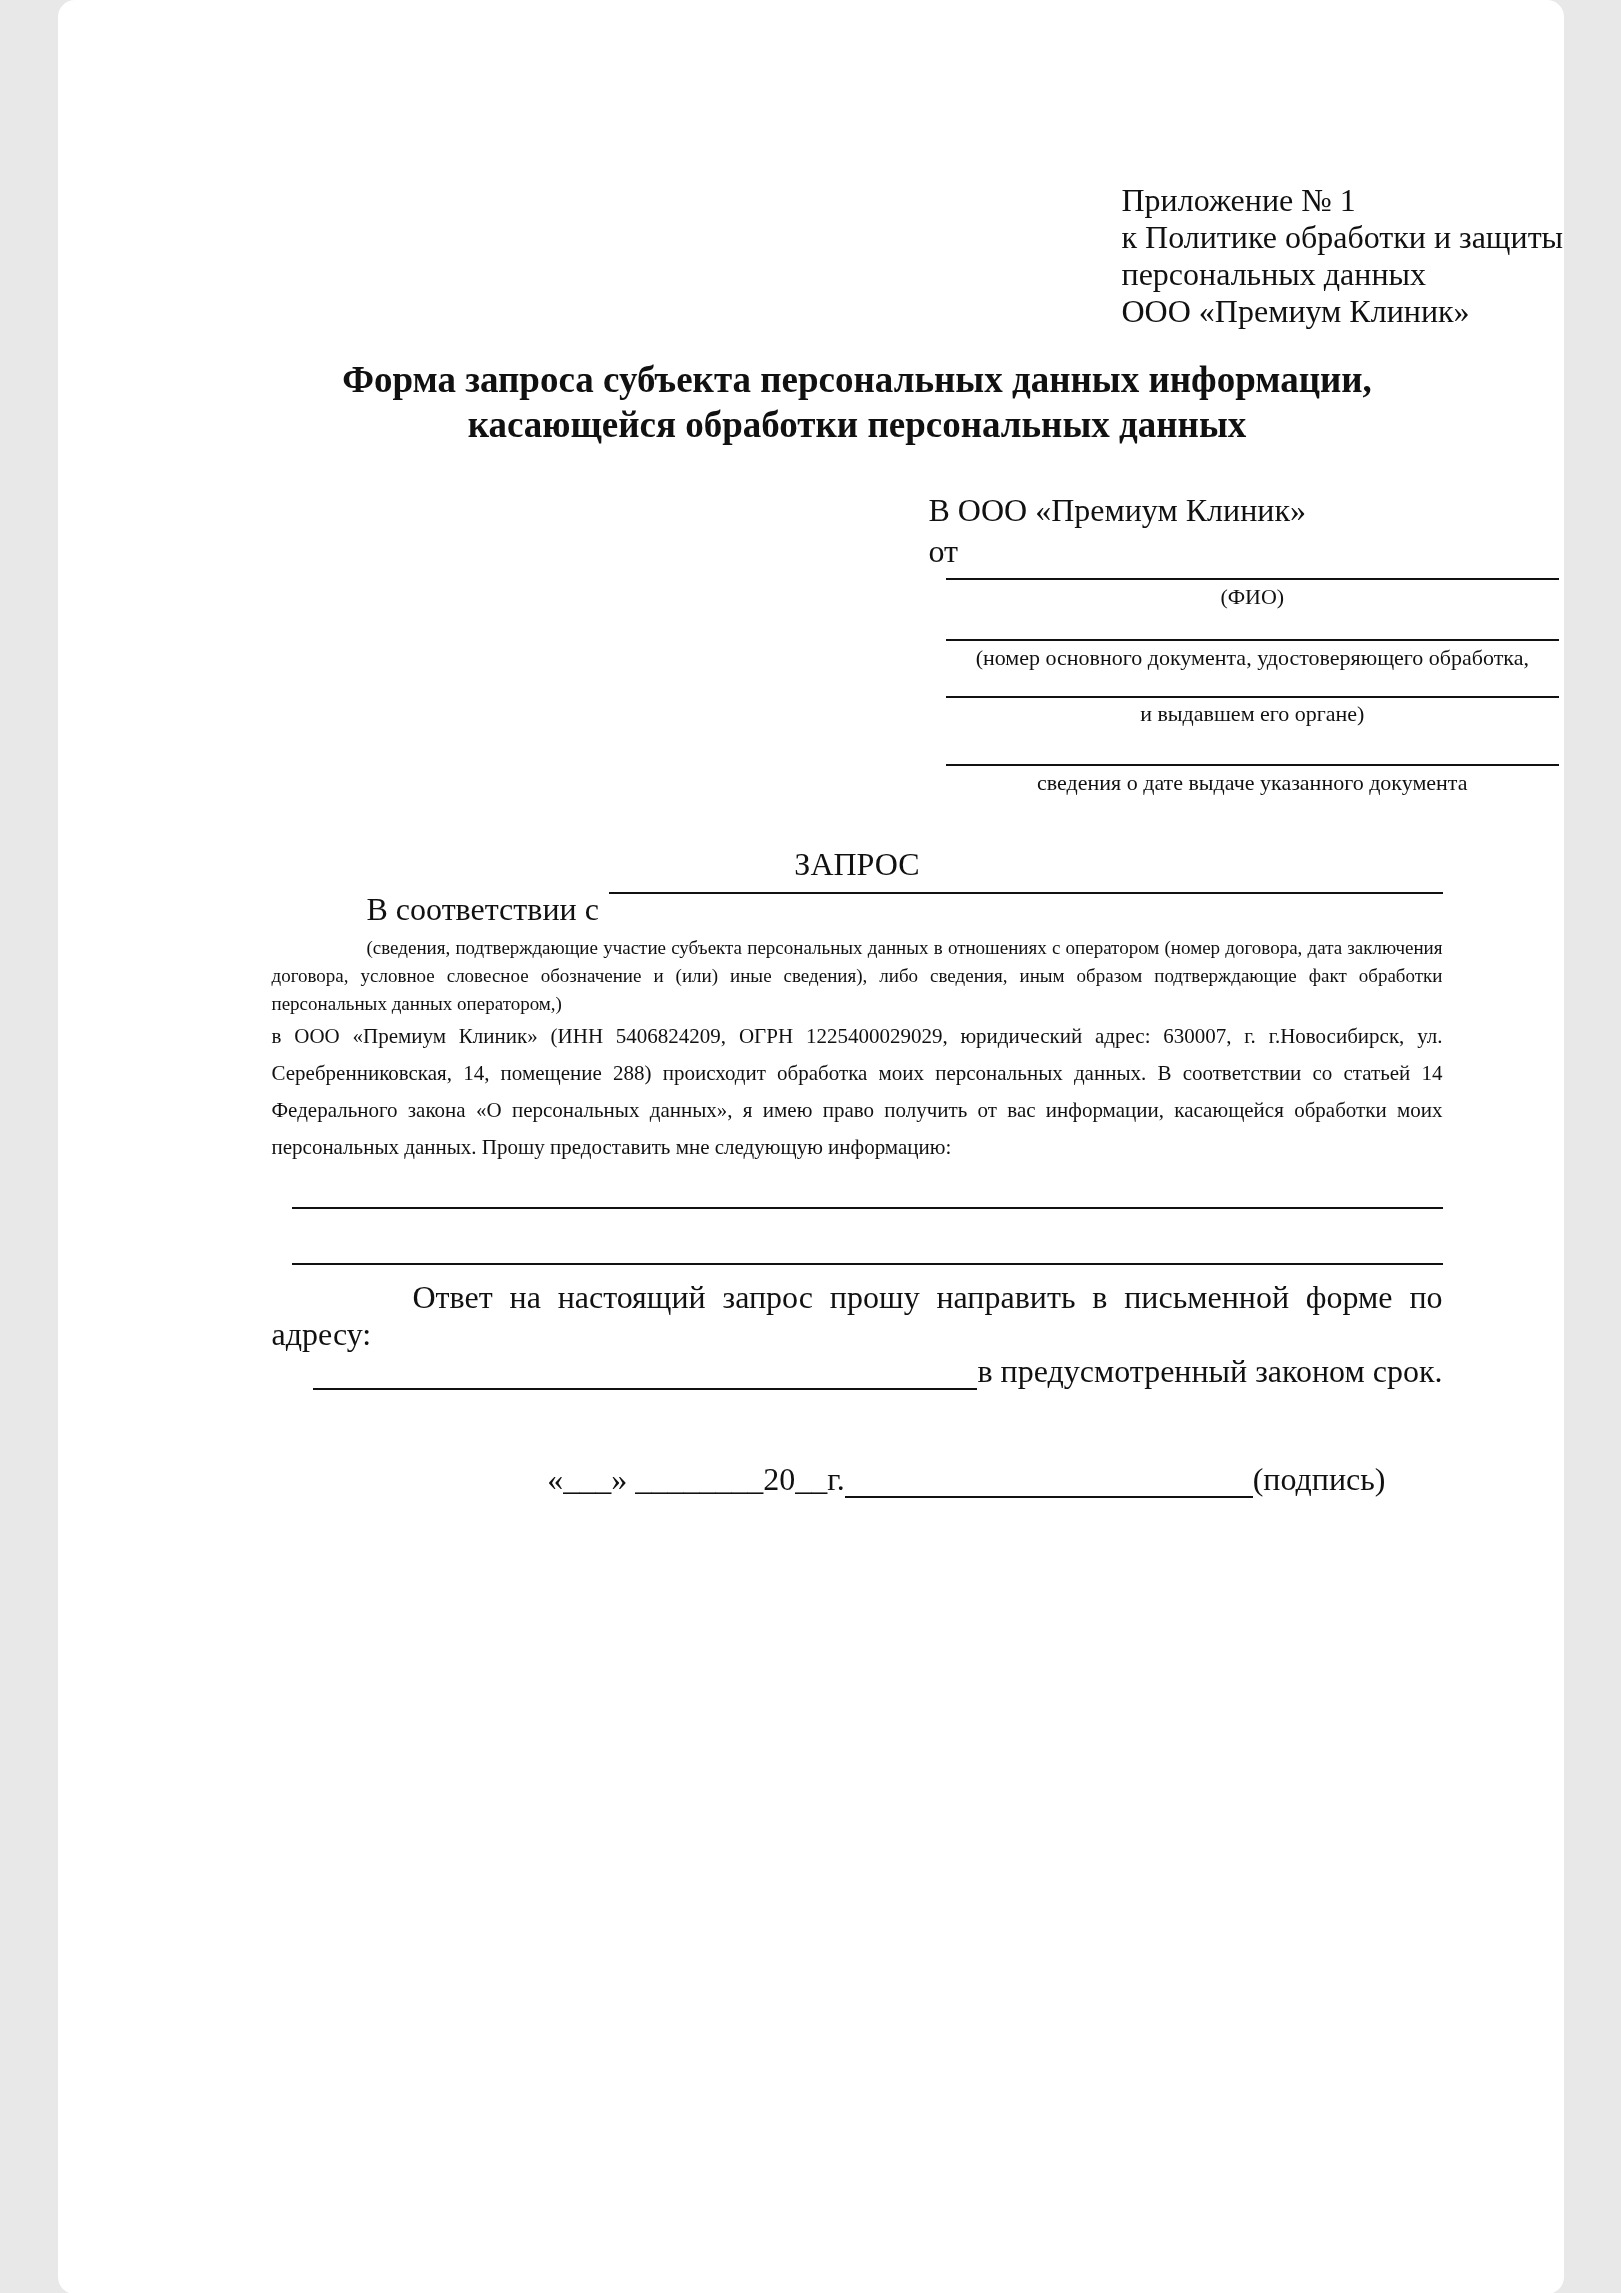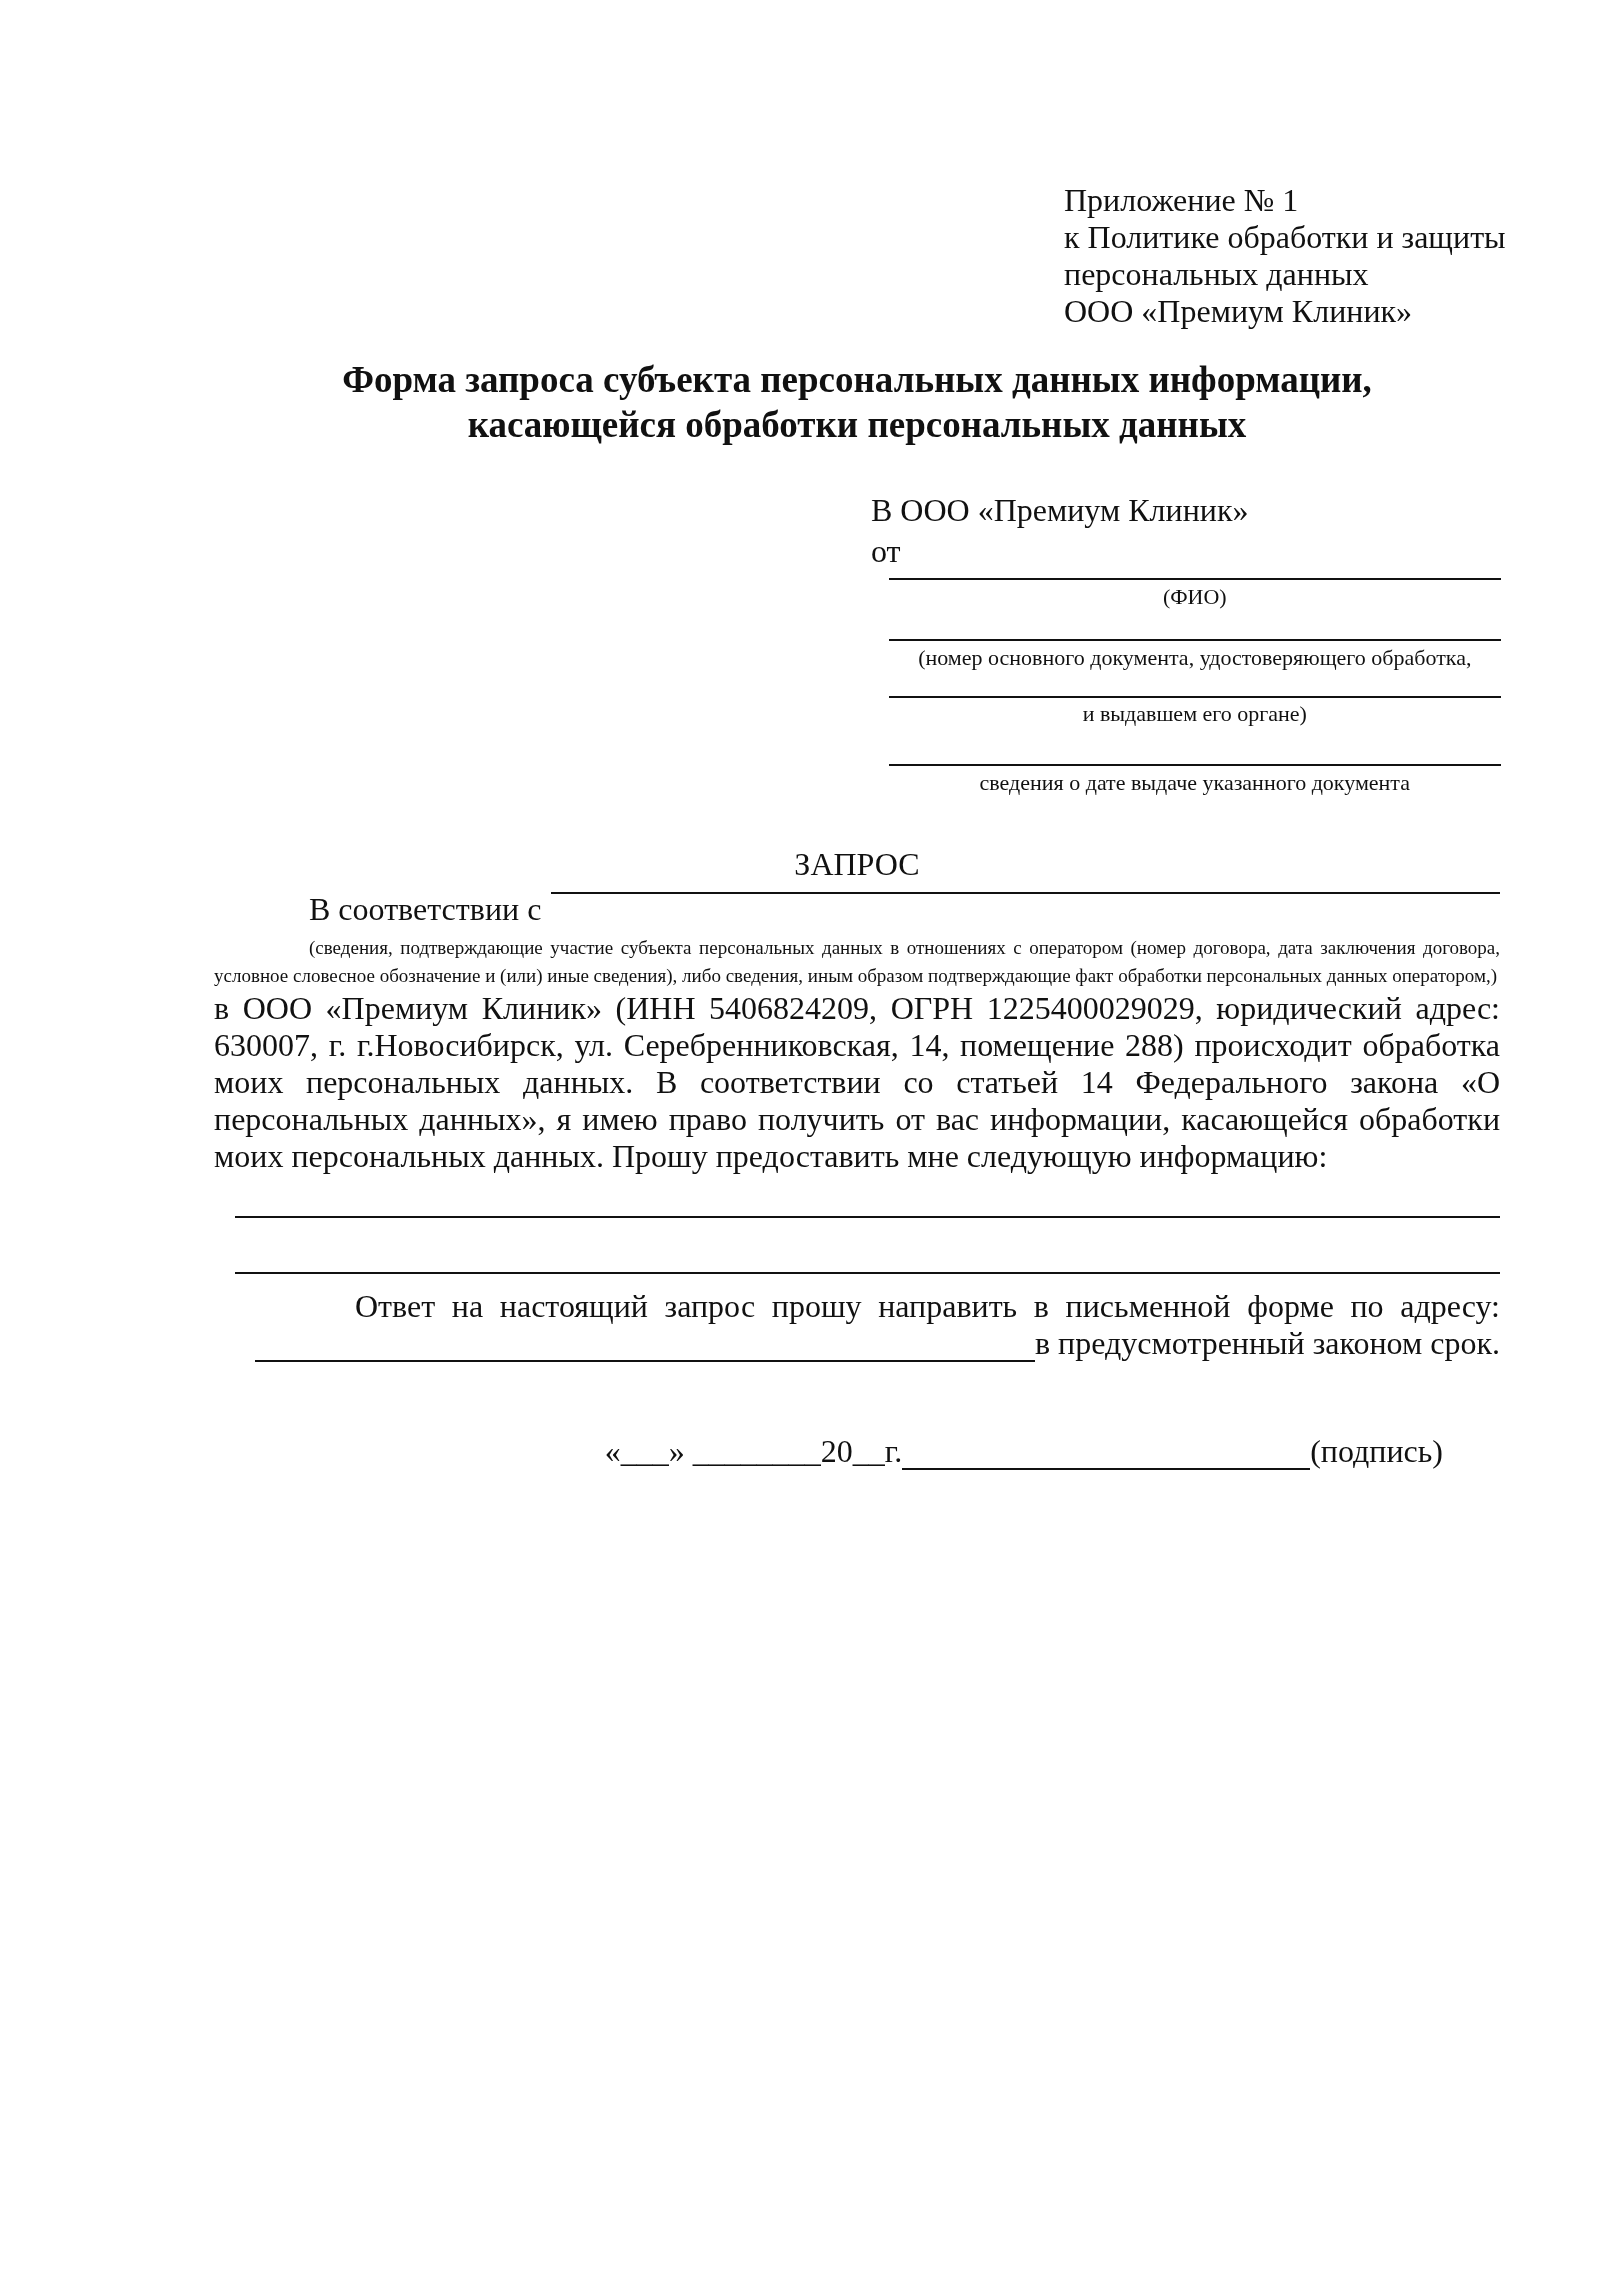--- a/index.html
+++ b/index.html
@@ -1,40 +1,41 @@
 <!DOCTYPE html>
 <html lang="ru"><head>
 <meta charset="utf-8">
 <style>
   html,body { margin:0; padding:0; background:#e8e8e8; }
   .page {
     position:relative;
-    width:1621px; height:2294px;
+    width:1506px; height:2294px;
     margin:0 auto;
     background:#ffffff;
     color:#111;
     font-family:"Liberation Serif","DejaVu Serif",serif;
     box-sizing:border-box;
     padding:182px 121px 0 214px;
     overflow:hidden;
+    border-radius:17px;
   }
   .hdr { margin-left:850px; font-size:32px; line-height:37px; white-space:nowrap; }
   .title { margin-top:27.4px; text-align:center; font-weight:bold; font-size:37px; line-height:45px; }
   .addr { margin-top:43px; margin-left:657px; width:630px; font-size:32px; }
   .addr .t  { line-height:41px; white-space:nowrap; }
   .field { margin-left:17.6px; }
   .blank { border-bottom:2px solid #111; }
   .b1 { height:5.9px; }  .b2 { height:29px; } .b3 { height:37px; } .b4 { height:25.5px; }
   .cap { text-align:center; font-size:22px; line-height:25.5px; padding-top:3.9px; }
   .zapros { margin-top:51px; text-align:center; font-size:32px; line-height:37px; }
   .intro { margin-top:7.8px; display:flex; font-size:32px; line-height:37px; }
   .intro .pre { margin-left:95px; white-space:nowrap; }
   .grow { flex:1 1 auto; border-bottom:2.9px solid #111; margin-left:9.8px; height:1px; }
   .footnote { margin-top:5.9px; font-size:19px; line-height:28px; text-align:justify; text-indent:95px; }
-  .bodypar { font-size:32px; line-height:37px; text-align:justify; }
+  .bodypar { font-size:21px; line-height:37px; text-align:justify; }
   .bigblank1 { height:41px; margin-left:20.6px; border-bottom:2.9px solid #111; }
   .bigblank2 { height:54px; margin-left:20.6px; border-bottom:2.9px solid #111; }
   .resp1 { margin-top:13.7px; font-size:32px; line-height:37px; text-align:justify; text-align-last:justify; text-indent:141px; }
   .resp2 { display:flex; align-items:flex-end; font-size:32px; line-height:37px; }
   .resp2 .growA { flex:1 1 auto; border-bottom:2.9px solid #111; margin-left:41px; height:1px; }
   .resp2 .suf { white-space:nowrap; }
   .signrow { margin-top:71px; display:flex; justify-content:flex-end; align-items:flex-end; font-size:32px; line-height:37px; }
   .signright { display:flex; align-items:flex-end; margin-right:57px; }
   .signline { width:408px; border-bottom:2.9px solid #111; height:1px; }
   .nowrap { white-space:nowrap; }

